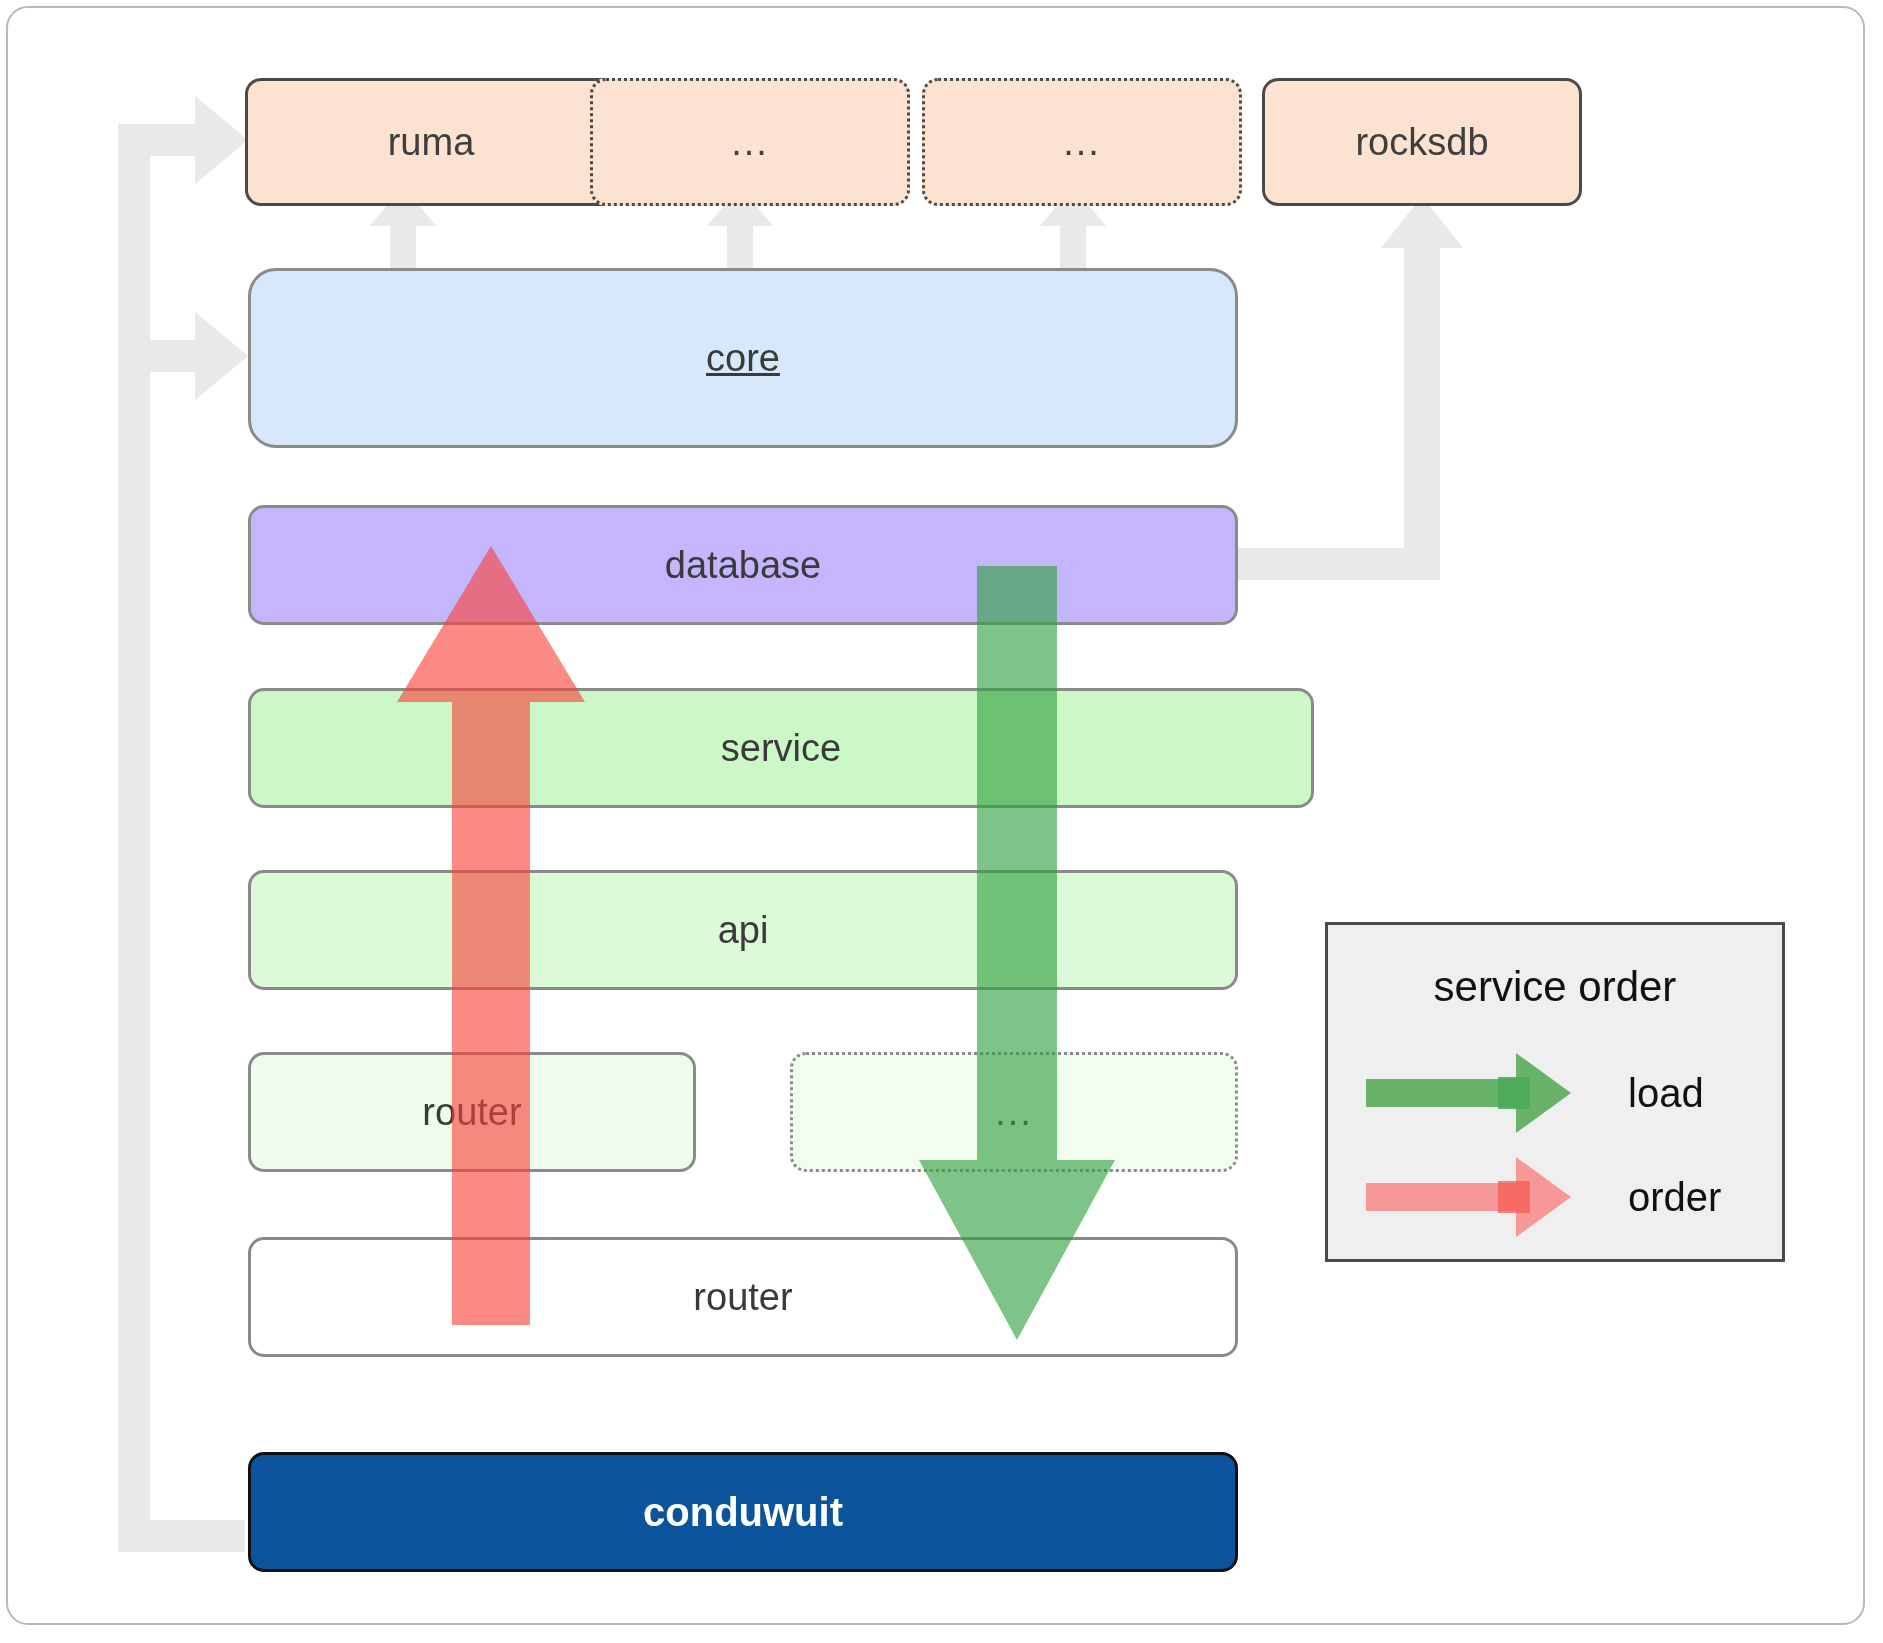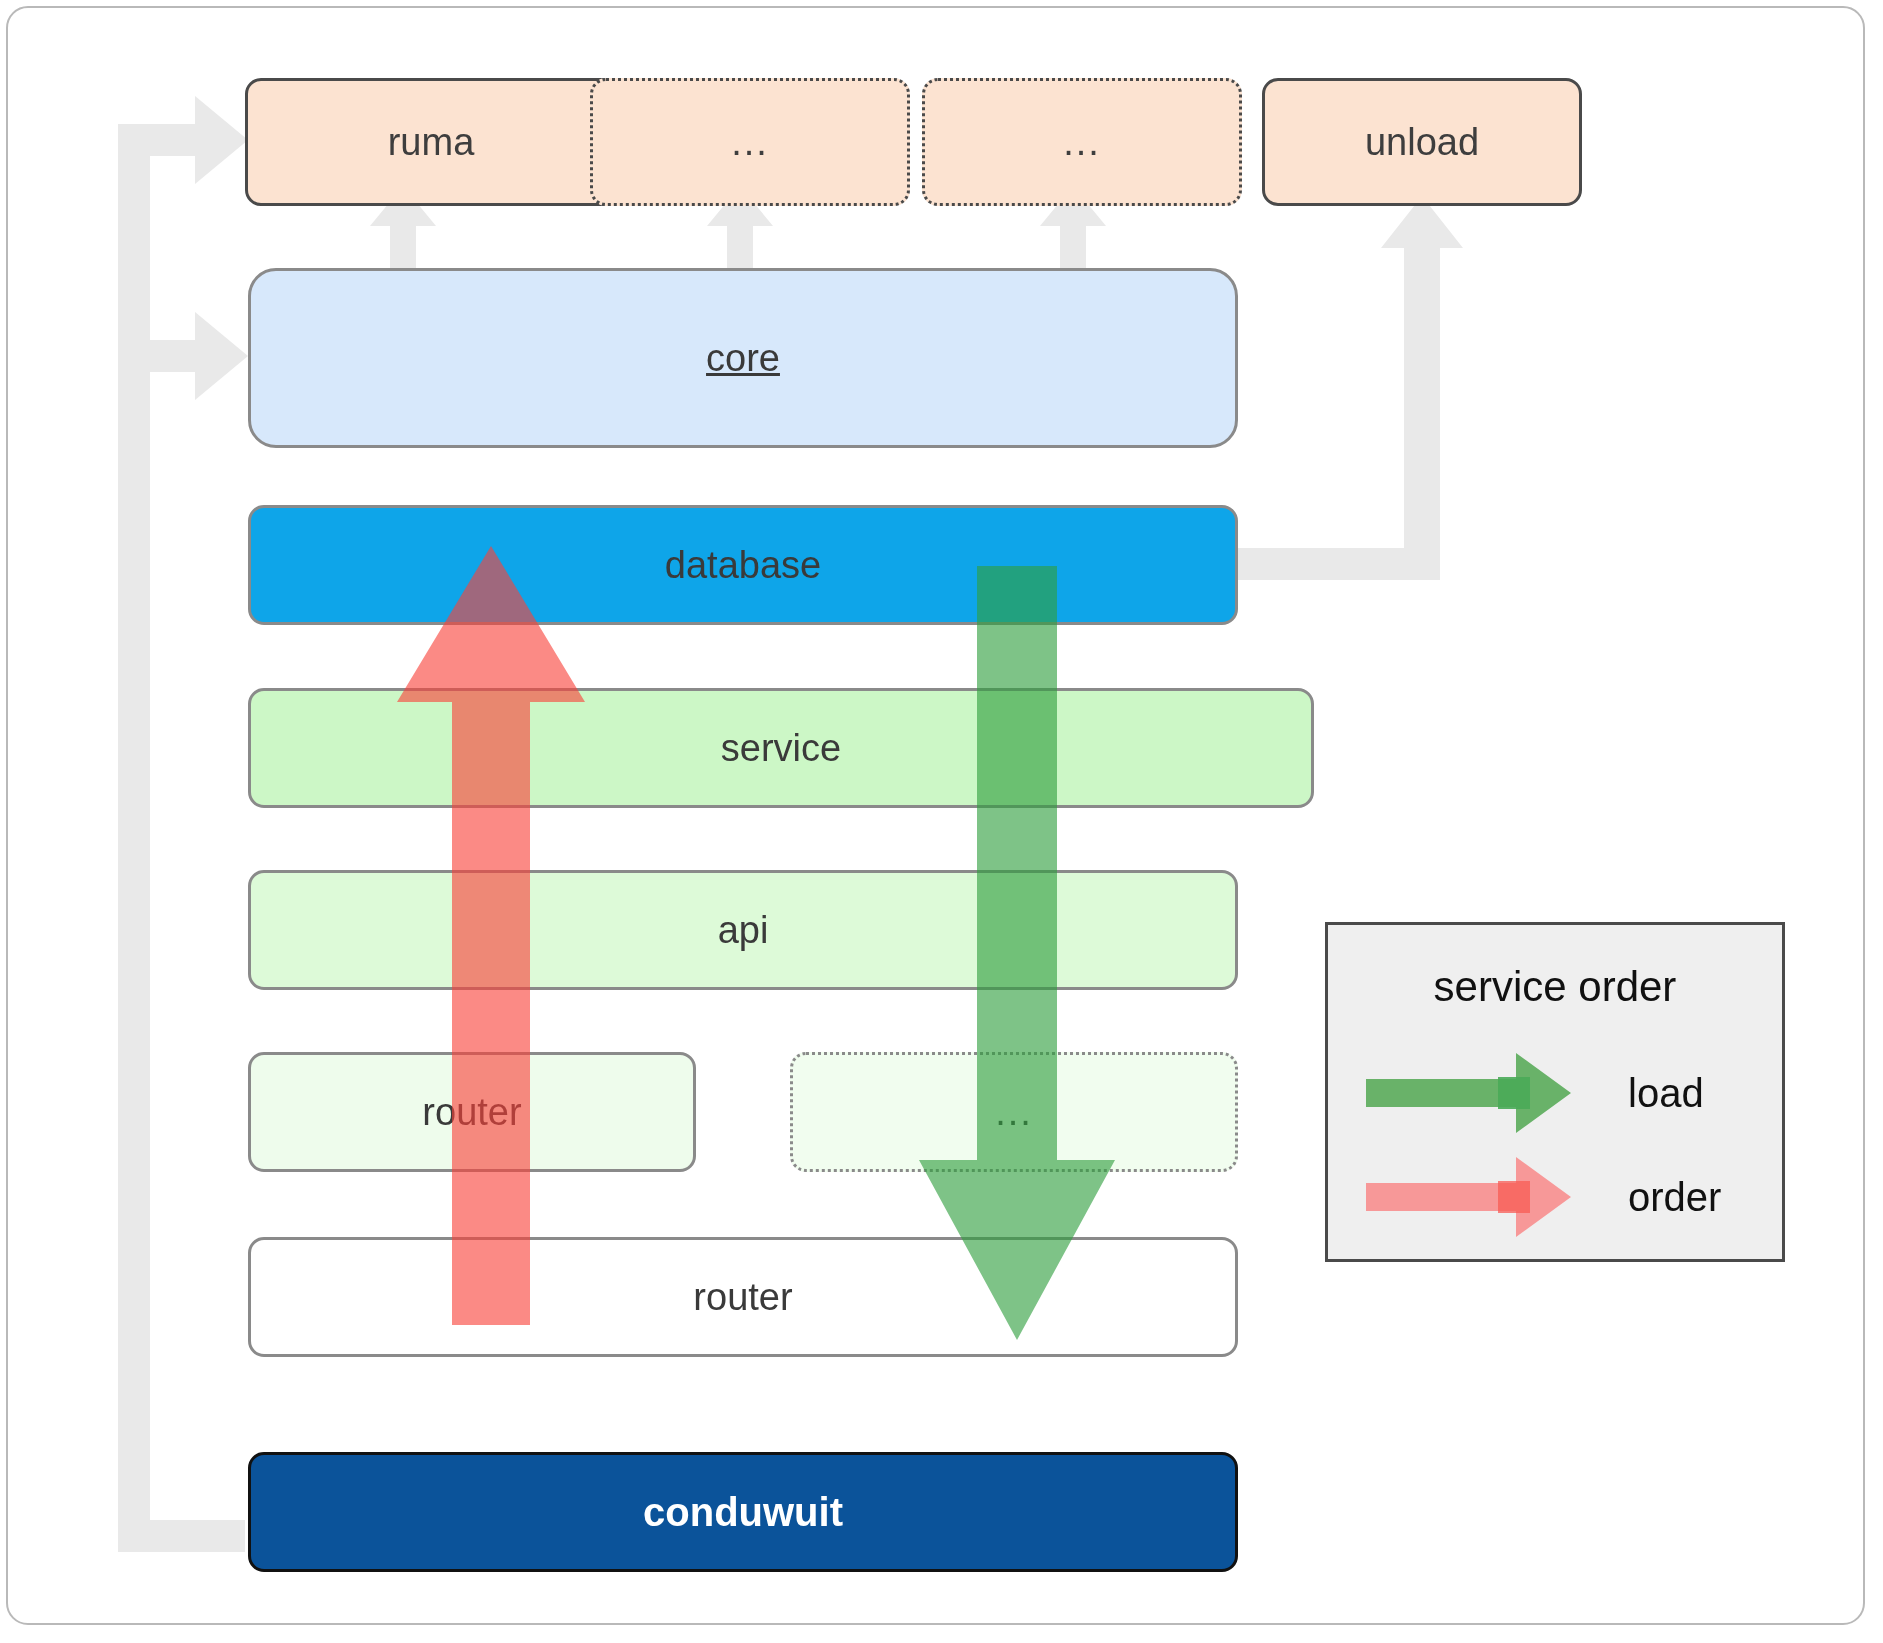--- a/index.html
+++ b/index.html
@@ -38,21 +38,21 @@
     border:3px solid #4a4a4a;
     border-radius:16px;
     color:#3e3e3e;
   }
   .dep.dotted{border:3px dotted #4a4a4a;}
 
   
   .core-box{
     background:#d7e8fb;border:3px solid #8a8a8a;border-radius:28px;text-decoration:underline;
   }
-  .database-box{background:#0ea5e9;border:3px solid #8a8a8a;border-radius:16px;}
+  .database-box{background:#c4b5fd;border:3px solid #8a8a8a;border-radius:16px;}
   .service-box{background:#ccf7c6;border:3px solid #8a8a8a;border-radius:16px;}
   .api-box{background:#ddfad8;border:3px solid #8a8a8a;border-radius:16px;}
   .admin-box{background:#eefcec;border:3px solid #8a8a8a;border-radius:16px;}
   .dots-box{background:#f1fdef;border:3px dotted #8a8a8a;border-radius:16px;}
   .router-box{background:#ffffff;border:3px solid #8a8a8a;border-radius:16px;}
   .root-box{
     background:#0b539a;border:3px solid #111111;border-radius:16px;
     color:#ffffff;font-weight:bold;
   }
 
@@ -110,21 +110,21 @@
 
   <div class="node dep dotted" style="left:590px;top:78px;width:320px;height:128px;">
     <span class="dotsglyph">...</span>
   </div>
 
   <div class="node dep dotted" style="left:922px;top:78px;width:320px;height:128px;">
     <span class="dotsglyph">...</span>
   </div>
 
   <div class="node dep" style="left:1262px;top:78px;width:320px;height:128px;">
-    <span>unload</span>
+    <span>rocksdb</span>
   </div>
 
   <div class="node core-box" style="left:248px;top:268px;width:990px;height:180px;">
     <span>core</span>
   </div>
 
   <div class="node database-box" style="left:248px;top:505px;width:990px;height:120px;">
     <span>database</span>
   </div>
 

